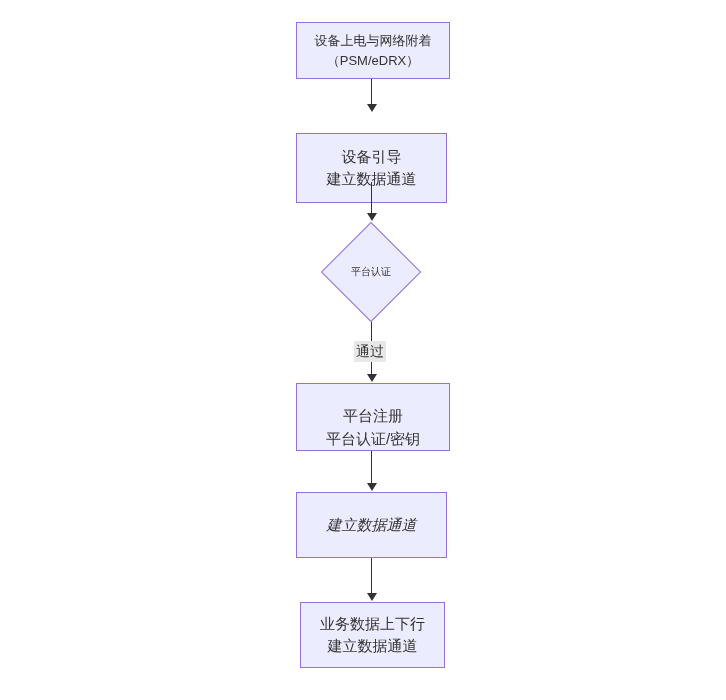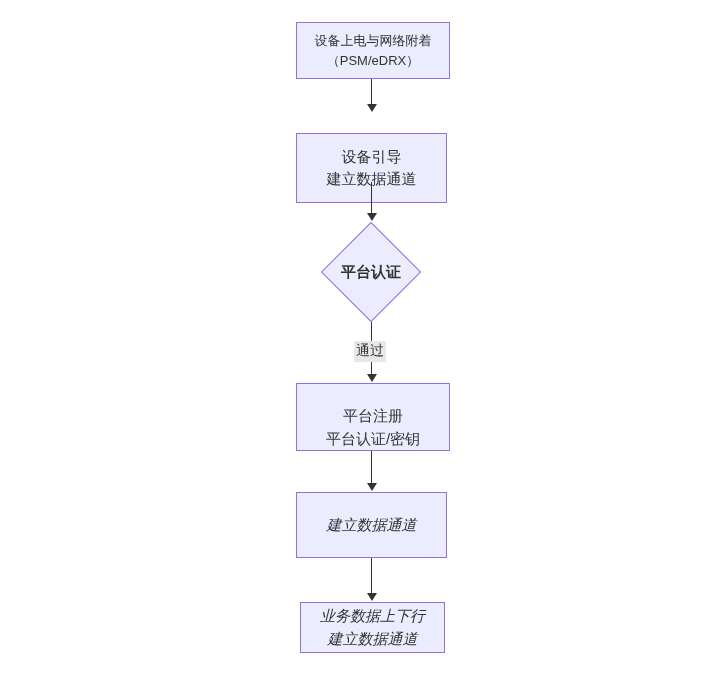--- a/index.html
+++ b/index.html
@@ -49,23 +49,22 @@
     width: 71px;
     height: 71px;
     transform: translate(-50%, -50%) rotate(45deg);
     background: var(--node-fill);
     border: 1px solid var(--node-border);
   }
   .diamond-label {
     position: relative;
     z-index: 1;
     color: var(--text);
-    font-size: 15px;
+    font-size: 10px;
     text-align: left;
-    font-weight: bold;
   }
   .arrow-line {
     position: absolute;
     width: 1px;
     background: var(--arrow);
   }
   .arrowhead {
     position: absolute;
     width: 0;
     height: 0;
@@ -77,21 +76,20 @@
     position: absolute;
     transform: translateX(-50%);
     background: var(--edge-label-bg);
     color: var(--text);
     font-size: 14px;
     line-height: 21px;
     height: 21px;
     padding: 0 2px;
     text-align: center;
     white-space: nowrap;
-    font-family: Liberation Mono, monospace;
   }
 </style>
 </head>
 <body>
 
 <div class="canvas">
 
   <div class="node small-text" style="left:296px; top:22px; width:154px; height:57px;">
     <span>设备上电与网络附着</span>
     <span>（PSM/eDRX）</span>
@@ -125,18 +123,18 @@
   <div class="arrow-line" style="left:371px; top:451px; height:33px;"></div>
   <div class="arrowhead" style="left:367px; top:483px;"></div>
 
   <div class="node" style="left:296px; top:492px; width:151px; height:66px;font-style:italic;">
     <span>建立数据通道</span>
   </div>
 
   <div class="arrow-line" style="left:371px; top:558px; height:36px;"></div>
   <div class="arrowhead" style="left:367px; top:593px;"></div>
 
-  <div class="node" style="left:300px; top:602px; width:145px; height:51px;font-style:italic;">
+  <div class="node" style="left:300px; top:602px; width:145px; height:66px;">
     <span>业务数据上下行</span>
     <span>建立数据通道</span>
   </div>
 
 </div>
 
 </body></html>

